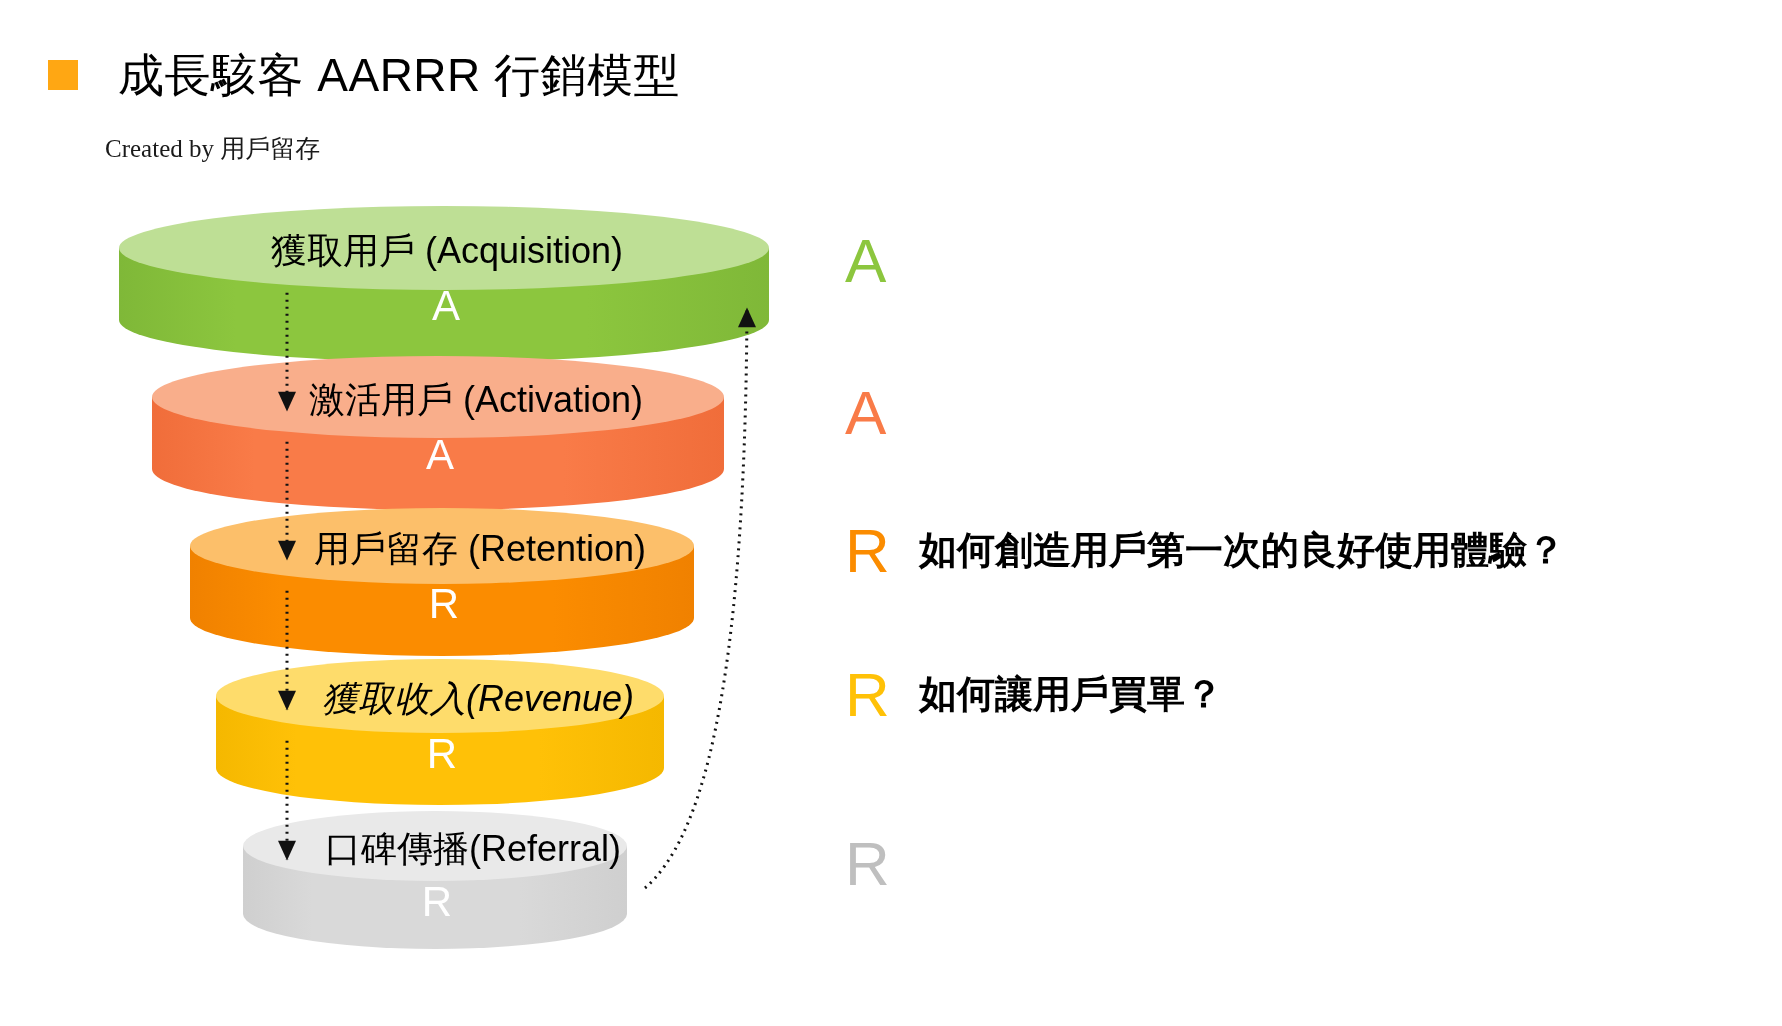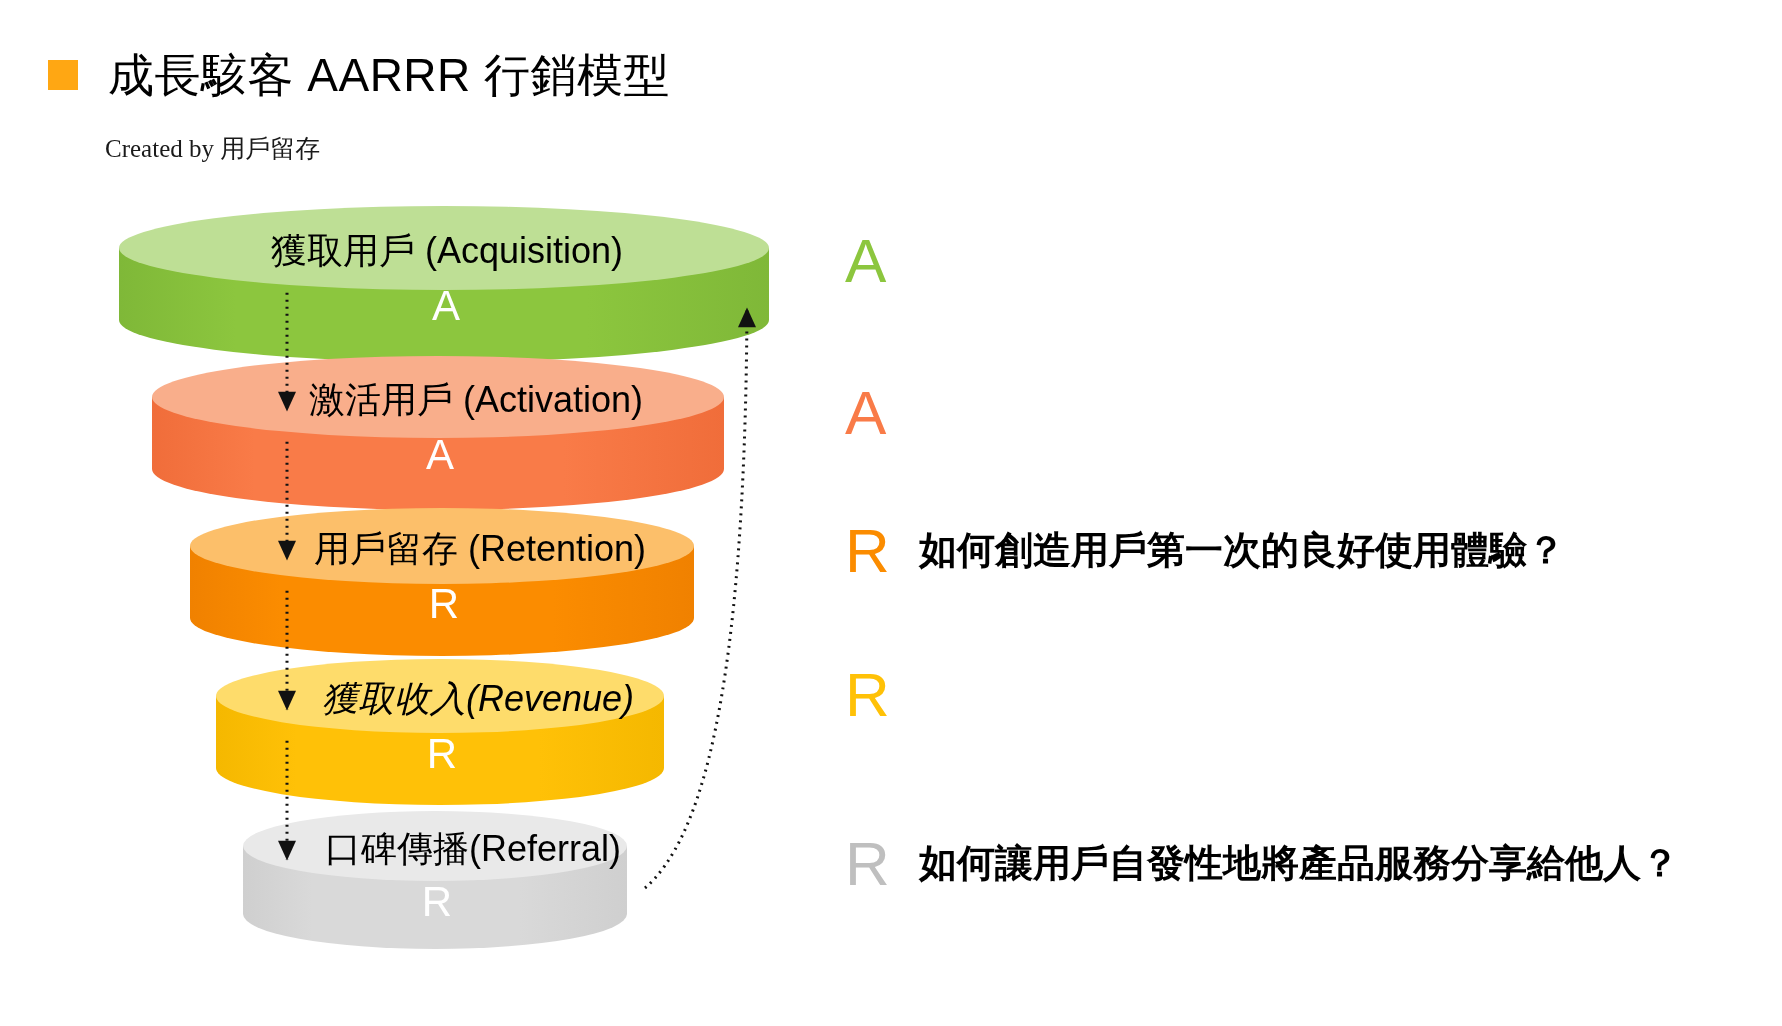--- a/index.html
+++ b/index.html
@@ -30,21 +30,21 @@
     display: flex;
     align-items: center;
   }
   #title-bullet {
     width: 30px;
     height: 30px;
     background: #FFA713;
     flex: 0 0 auto;
   }
   #page-title {
-    margin-left: 30px;
+    margin-left: 40px;
     font-size: 46px;
     line-height: 1;
     font-weight: 400;
     letter-spacing: 0.5px;
     color: #000000;
     white-space: nowrap;
   }
   #page-subtitle {
     position: absolute;
     left: 105px;
@@ -213,18 +213,18 @@
     </div>
     <div class="legend-row" style="top: 152px;">
       <div class="legend-letter" style="color: rgb(249, 123, 72);">A</div>
     </div>
     <div class="legend-row" style="top: 290px;">
       <div class="legend-letter" style="color: rgb(251, 140, 0);">R</div>
       <div class="legend-text">如何創造用戶第一次的良好使用體驗？</div>
     </div>
     <div class="legend-row" style="top: 434px;">
       <div class="legend-letter" style="color: rgb(255, 193, 7);">R</div>
+      <div class="legend-text">如何讓用戶買單？</div>
     </div>
     <div class="legend-row" style="top: 603px;">
       <div class="legend-letter" style="color: rgb(191, 191, 191);">R</div>
-      <div class="legend-text">如何讓用戶自發性地將產品服務分享給他人？</div>
     </div>
   </div>
 
 </body></html>

